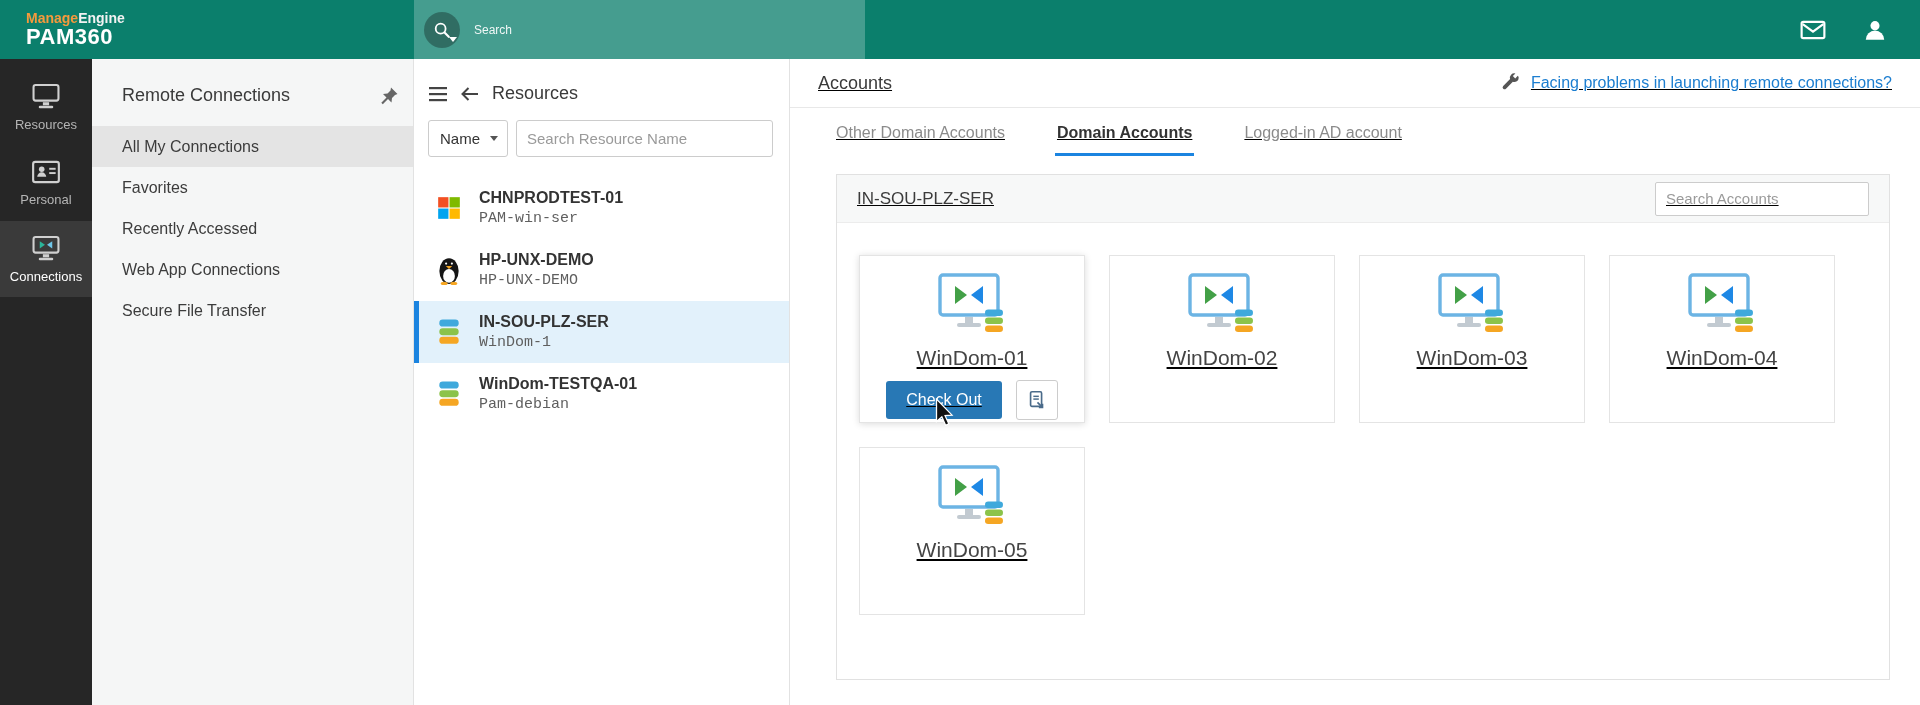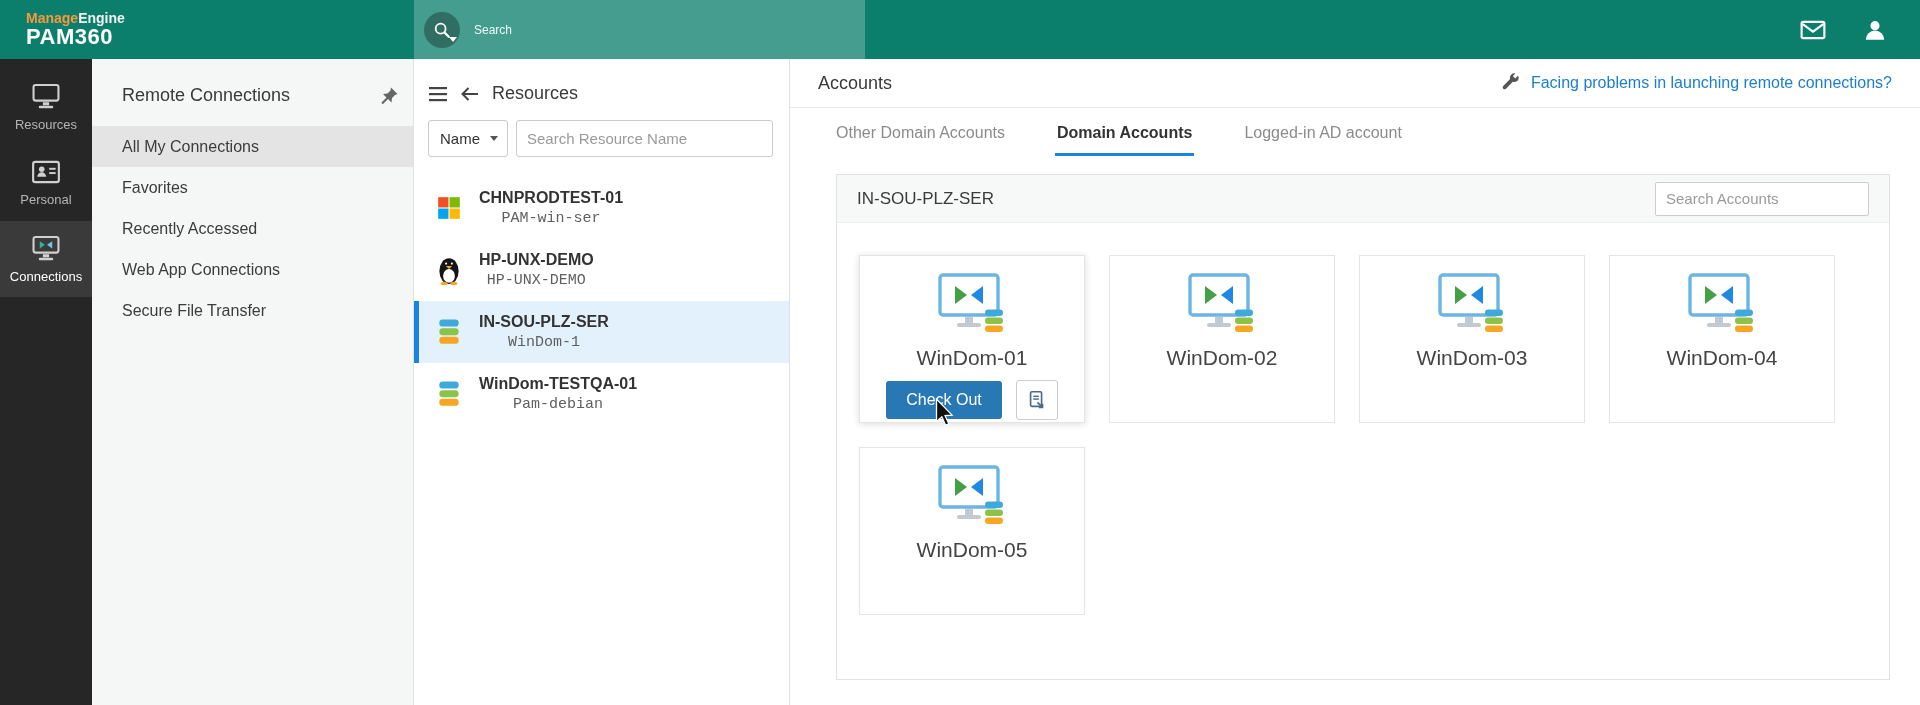--- a/index.html
+++ b/index.html
@@ -82,31 +82,31 @@
   }
   .select-box .caret {
     border-left: 4px solid transparent; border-right: 4px solid transparent;
     border-top: 5px solid #555;
   }
   .res-search {
     flex: 1; height: 37px; border: 1px solid #ccc; border-radius: 3px;
     padding: 0 10px; font-size: 15px; color: #333; outline: none;
   }
   .res-search::placeholder, .acc-search::placeholder { color: #9a9a9a; }
-  .res-list { margin-top: 8px; text-align: center; }
+  .res-list { margin-top: 8px; }
   .res-item {
     display: flex; align-items: center; gap: 14px; padding: 12px 14px 12px 14px;
     border-left: 5px solid transparent; cursor: pointer;
   }
   .res-item.selected { background: #e2f1fb; border-left-color: var(--accent_blue, #1e88e5); }
   .res-icon { width: 32px; display: flex; justify-content: center; flex: 0 0 auto; }
   .res-name { font-size: 16px; font-weight: 700; color: #333; }
   .res-sub { font-size: 15px; color: #5f5f5f; margin-top: 3px; font-family: Liberation Mono, monospace; }
   
-  .accounts { flex: 1; min-width: 0; background: #fff; display: flex; flex-direction: column; }
+  .accounts { flex: 1; min-width: 0; background: #fff; display: flex; flex-direction: column; text-decoration: underline; }
   .acc-header { height: 49px; display: flex; align-items: center; padding: 0 28px; border-bottom: 1px solid #e8e8e8; }
   .acc-title { font-size: 18px; color: #3a3a3a; font-weight: 500; }
   .acc-help { margin-left: auto; display: flex; align-items: center; gap: 10px; }
   .acc-help a { color: #1c7ed0; font-size: 16px; text-decoration: none; cursor: pointer; }
   .acc-tabs { display: flex; gap: 48px; padding-left: 44px; }
   .acc-tab {
     padding: 16px 2px 11px; font-size: 16px; color: #8b8b8b;
     cursor: pointer; border-bottom: 3px solid transparent;
   }
   .acc-tab.active { color: #333; font-weight: 700; border-bottom-color: var(--accent_blue, #1b84e0); }

